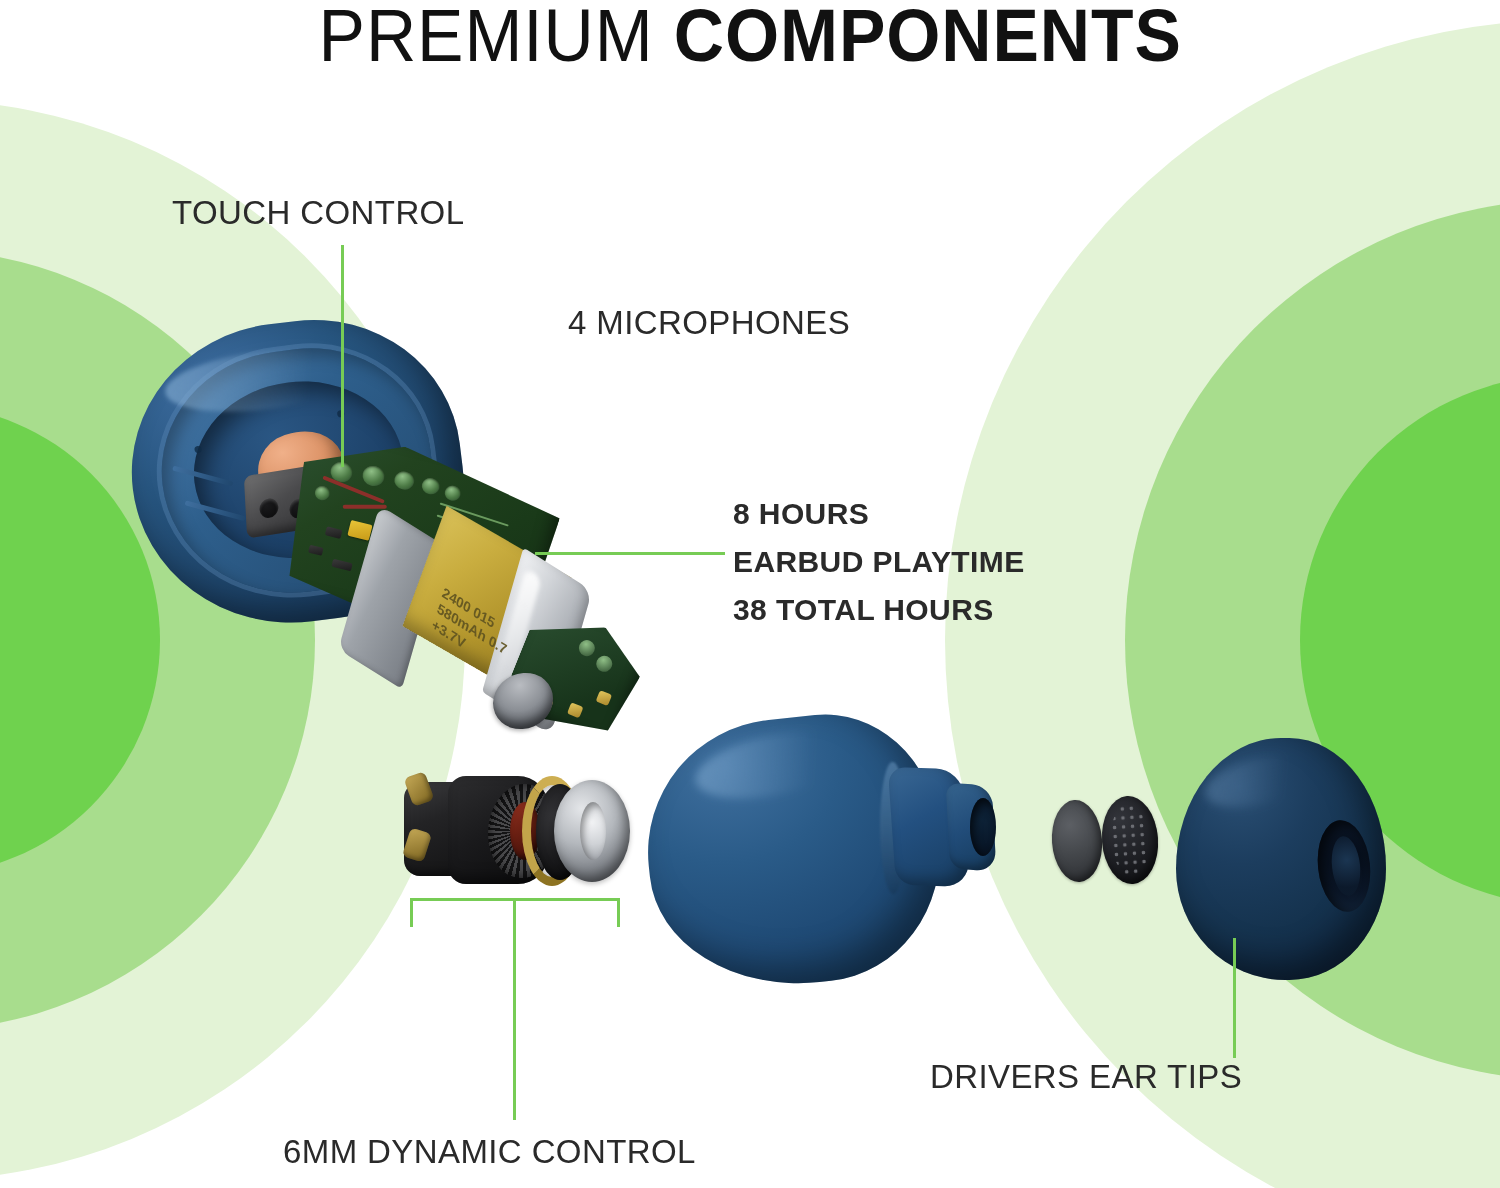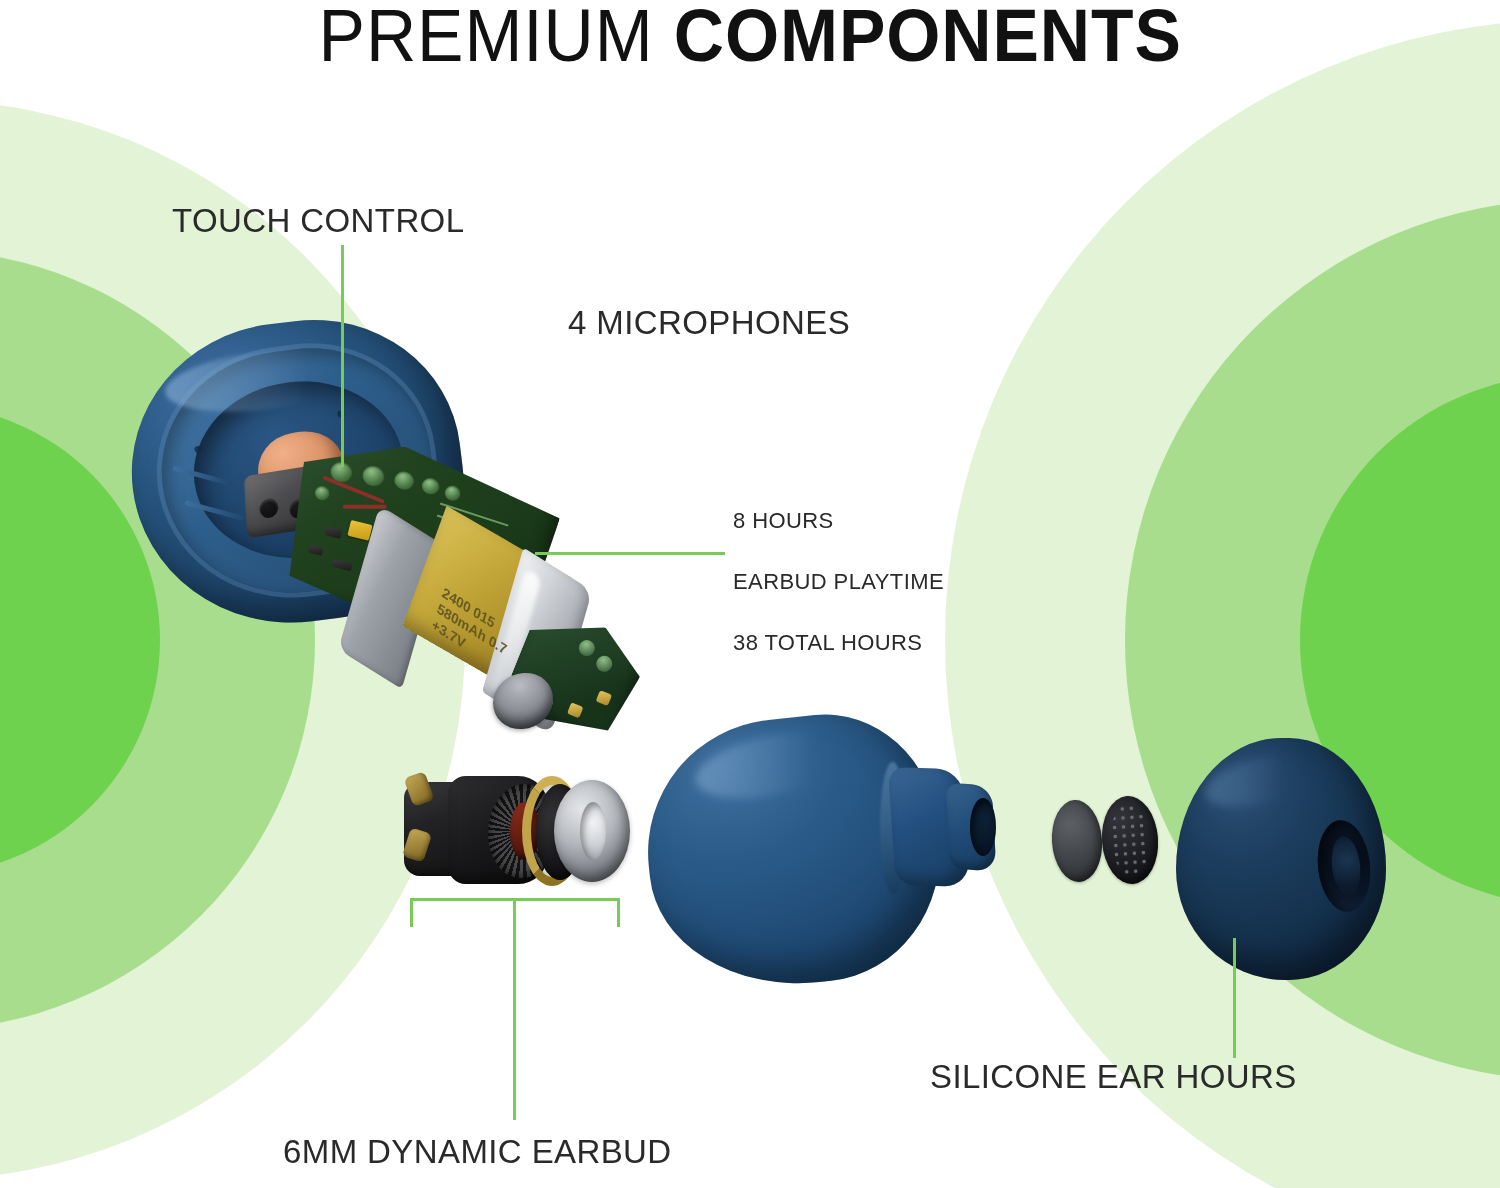--- a/index.html
+++ b/index.html
@@ -51,21 +51,21 @@
   .bracket .bk-top{ position:absolute; left:0; top:0; width:100%; height:3px; background:#77cc55; }
   .bracket .bk-l{ position:absolute; left:0; bottom:0; width:3px; height:26px; background:#77cc55; }
   .bracket .bk-r{ position:absolute; right:0; bottom:0; width:3px; height:26px; background:#77cc55; }
 
   
   .label{
     position:absolute; z-index:30;
     color:#2a2a2a; font-size:33px; line-height:42px;
     letter-spacing:.4px; white-space:pre-line; font-weight:400;
   }
-  .label.big{ font-size:22px; line-height:61px; }
+  .label.big{ font-size:30px; line-height:48px;font-weight:bold; }
 
   
   .parts{ position:absolute; inset:0; z-index:20; }
   .part{ position:absolute; }
 
   
   .shell{
     left:132px; top:322px; width:330px; height:300px;
     transform:rotate(-7deg);
   }
@@ -498,31 +498,31 @@
 
   <div class="bracket" style="left:410px; top:898px; width:210px; height:29px;">
     <div class="bk-top"></div>
     <div class="bk-l"></div>
     <div class="bk-r"></div>
   </div>
   <div class="leader leader-v" style="left:513px; top:898px; height:222px;"></div>
 
   <div class="leader leader-v" style="left:1233px; top:938px; height:120px;"></div>
 
-  <div class="label" style="left:172px; top:200px;text-align:right;">TOUCH CONTROL</div>
+  <div class="label" style="left:172px; top:192px;text-align:right;">TOUCH CONTROL</div>
 
   <div class="label" style="left:568px; top:302px;">4 MICROPHONES</div>
 
   <div class="label big" style="left:733px; top:490px;">8 HOURS
 EARBUD PLAYTIME
 38 TOTAL HOURS</div>
 
-  <div class="label" style="left:283px; top:1131px;">6MM DYNAMIC EARBUD</div>
-
-  <div class="label" style="left:930px; top:1056px;">SILICONE EAR HOURS</div>
+  <div class="label" style="left:283px; top:1131px;">6MM DYNAMIC CONTROL</div>
+
+  <div class="label" style="left:930px; top:1056px;">DRIVERS EAR TIPS</div>
 
   <div class="title-bar">
     <div class="title-text">
       <span class="title-light">PREMIUM </span><span class="title-bold">COMPONENTS</span>
     </div>
   </div>
 
 </div>
 
 </body></html>

